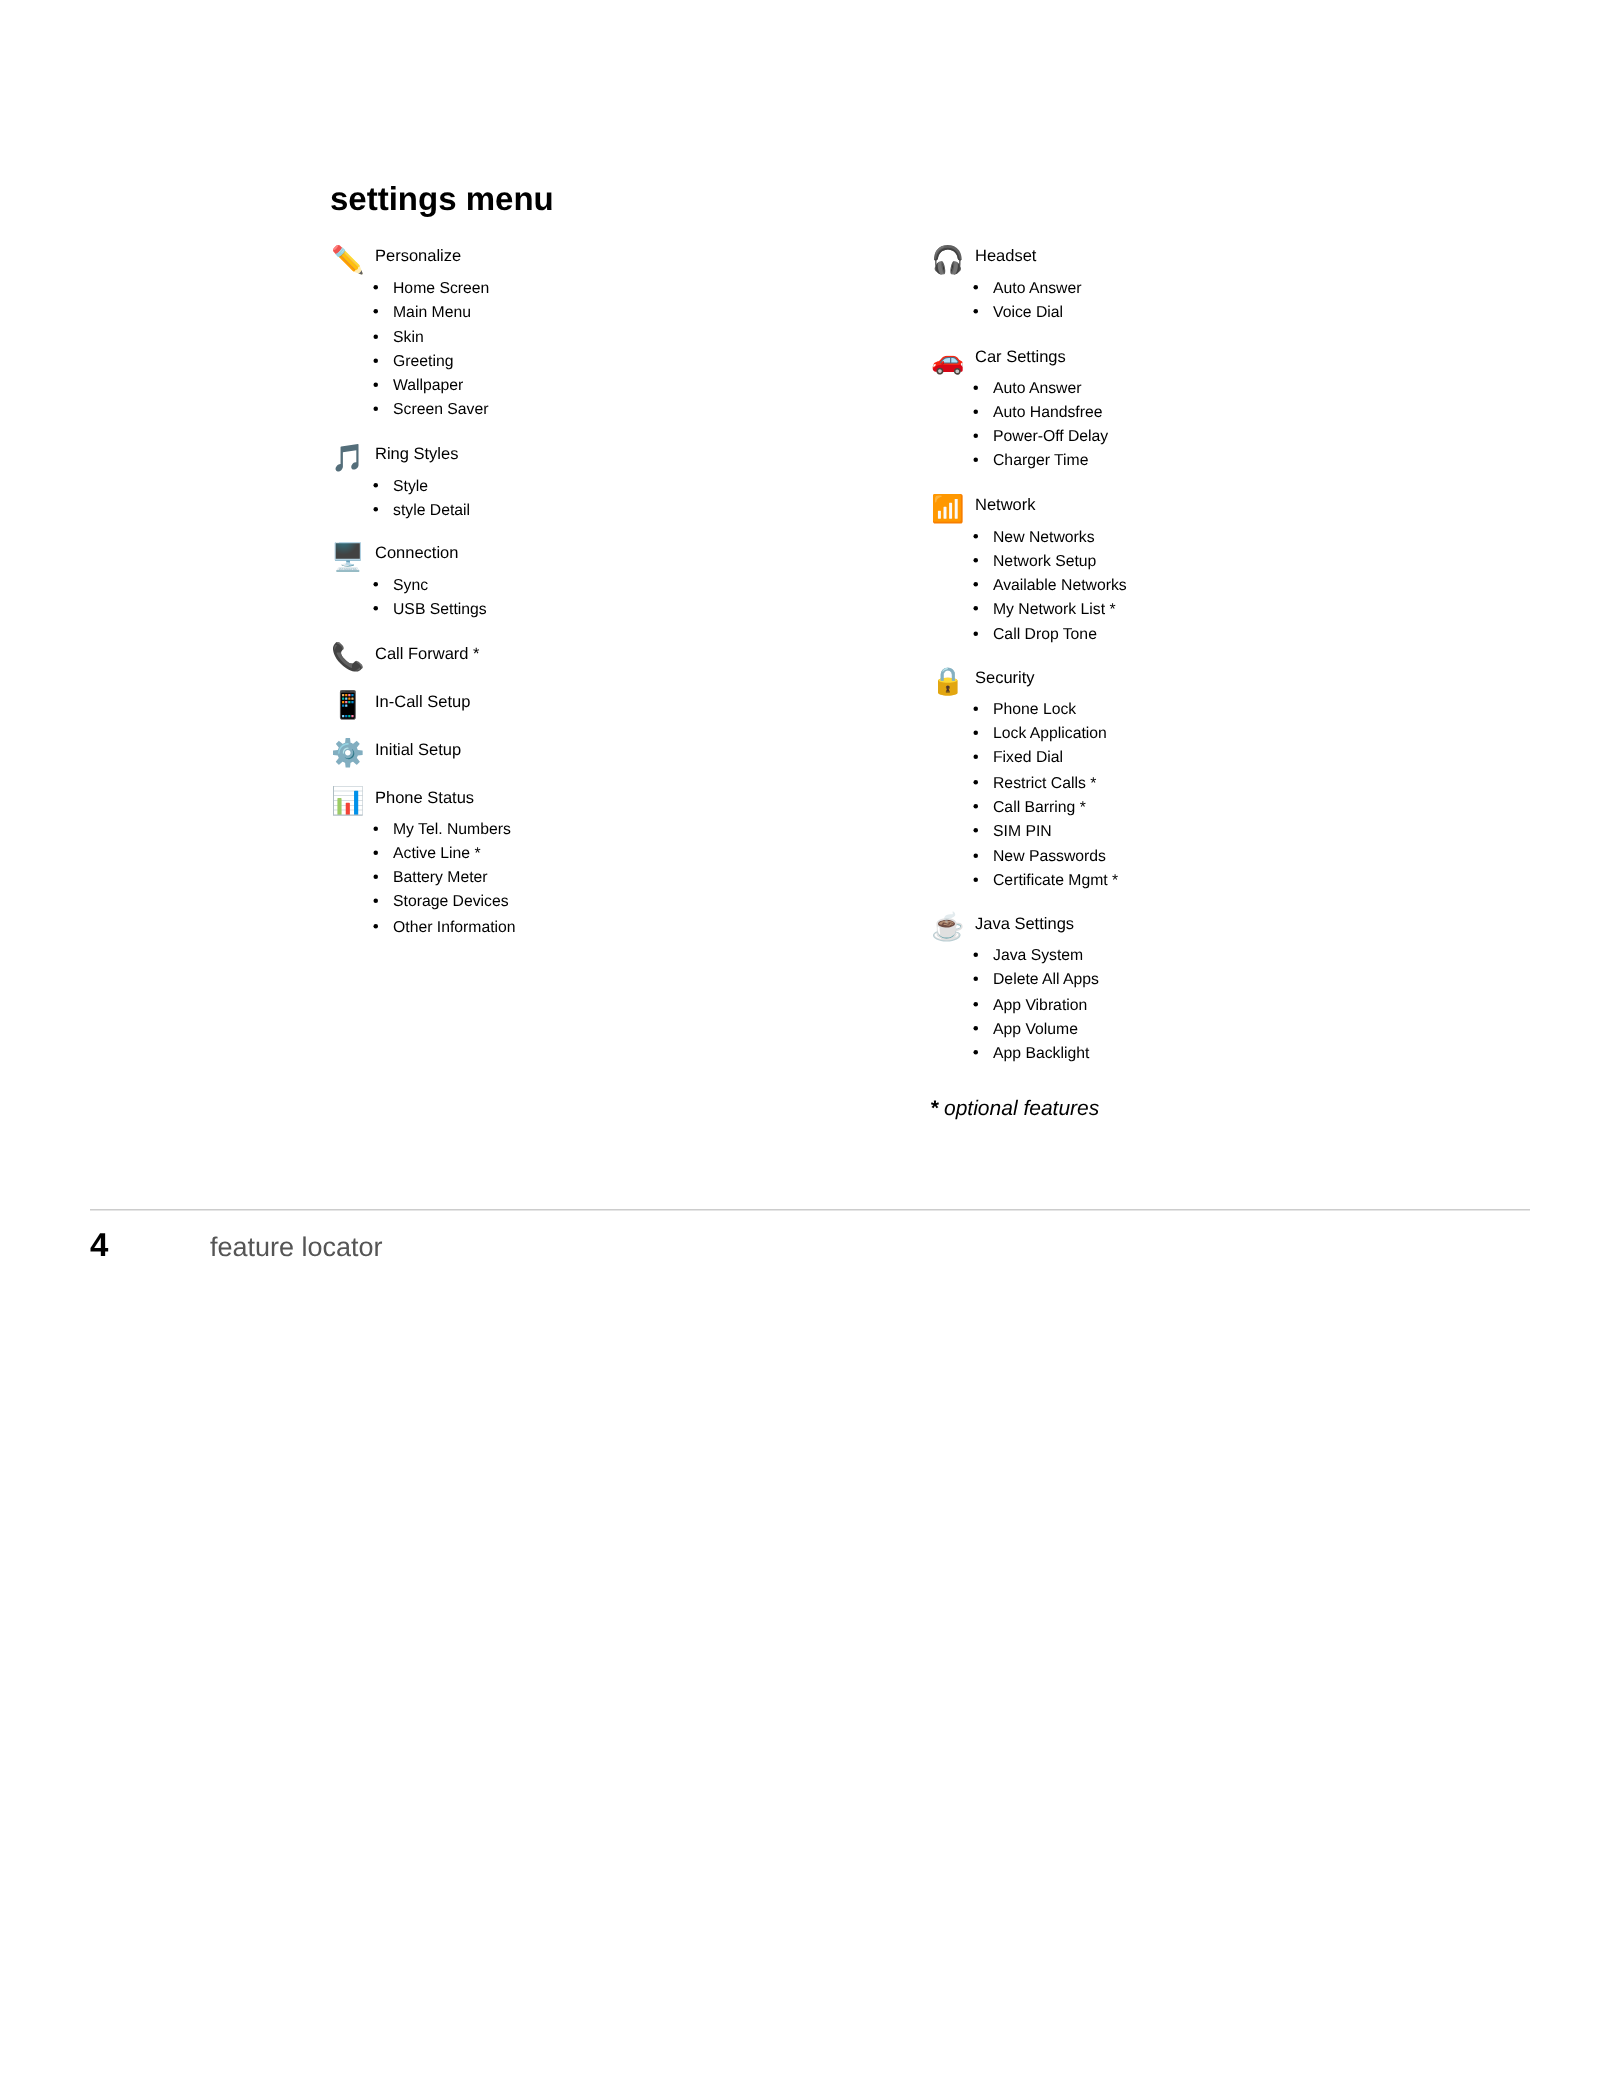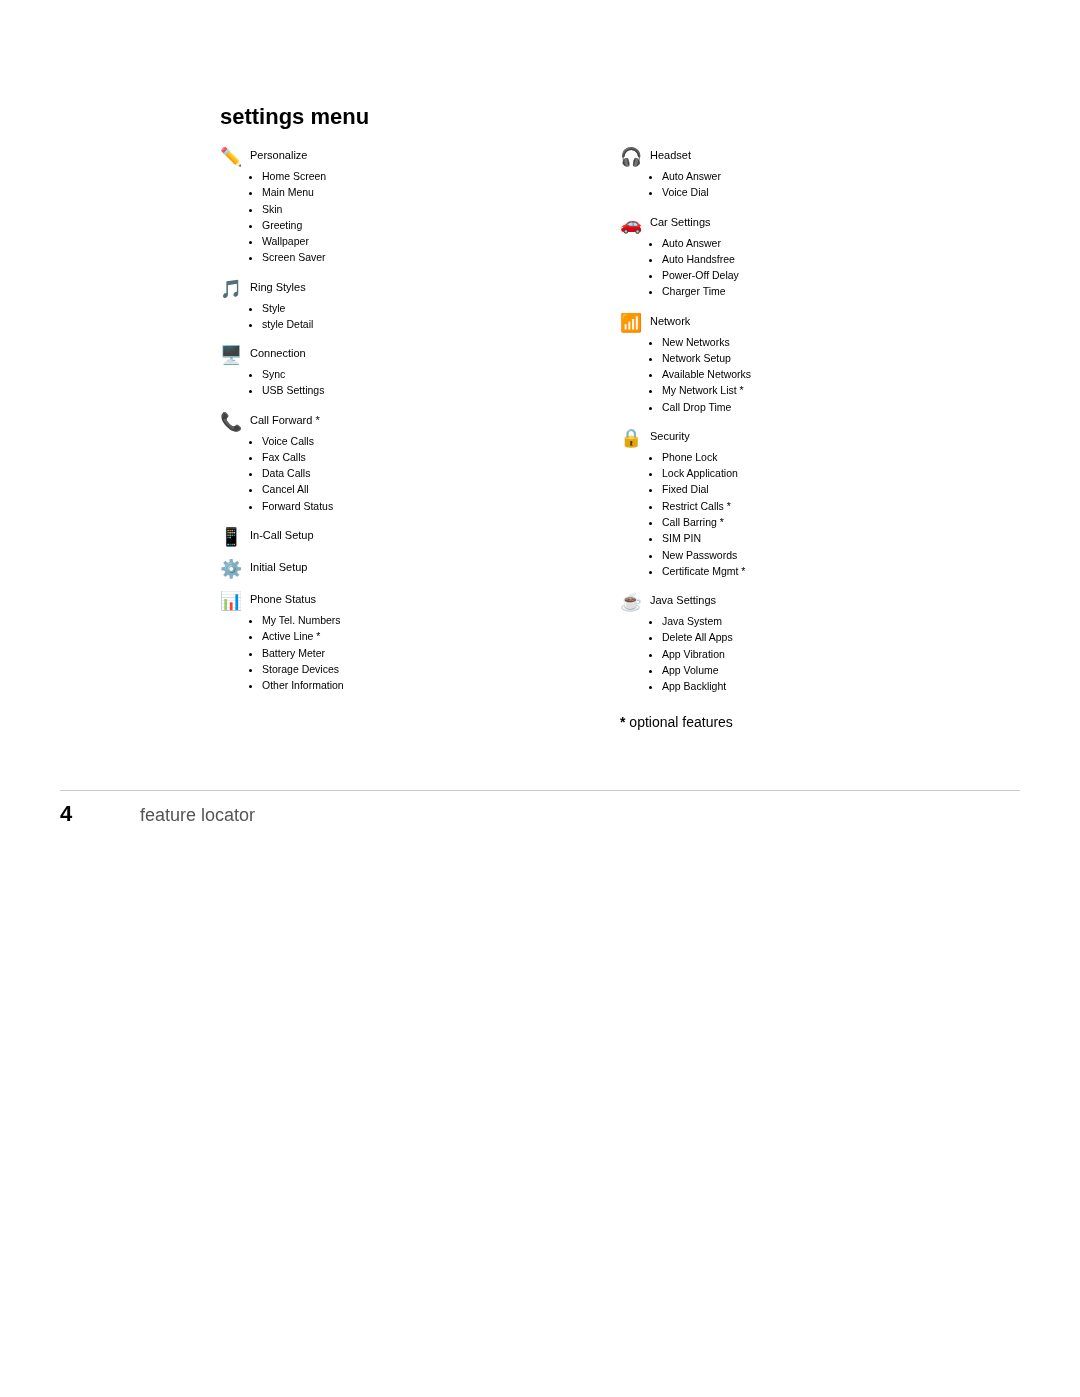--- a/index.html
+++ b/index.html
@@ -14,21 +14,21 @@
     .page {
       width: 1080px;
       min-height: 1397px;
       padding: 40px 60px;
       position: relative;
     }
     .page-title {
       font-size: 22px;
       font-weight: bold;
       margin-bottom: 18px;
-      margin-top: 64px;
+      margin-top: 80px;
       margin-left: 160px;
     }
     .two-col {
       display: flex;
       gap: 0;
       margin-left: 160px;
     }
     .col {
       flex: 1;
       padding-right: 20px;
@@ -57,20 +57,21 @@
       margin-left: 30px;
       list-style: disc;
       padding-left: 12px;
     }
     .section-items li {
       font-size: 10.5px;
       line-height: 1.55;
     }
     .optional-note {
       font-size: 14px;
+      font-style: italic;
       margin-top: 20px;
       margin-left: 0;
     }
     .optional-note .asterisk {
       font-weight: bold;
     }
     .footer-area {
       margin-top: 60px;
       margin-left: 0px;
       border-top: 1px solid #ccc;
@@ -130,27 +131,20 @@
           <ul class="section-items">
             <li>Sync</li>
             <li>USB Settings</li>
           </ul>
         </div>
         <div class="section">
           <div class="section-header">
             <span class="section-icon">📞</span>
             <span class="section-title">Call Forward *</span>
           </div>
-          <ul class="section-items">
-            <li>Voice Calls</li>
-            <li>Fax Calls</li>
-            <li>Data Calls</li>
-            <li>Cancel All</li>
-            <li>Forward Status</li>
-          </ul>
         </div>
         <div class="section">
           <div class="section-header">
             <span class="section-icon">📱</span>
             <span class="section-title">In-Call Setup</span>
           </div>
         </div>
         <div class="section">
           <div class="section-header">
             <span class="section-icon">⚙️</span>
@@ -197,21 +191,21 @@
         <div class="section">
           <div class="section-header">
             <span class="section-icon">📶</span>
             <span class="section-title">Network</span>
           </div>
           <ul class="section-items">
             <li>New Networks</li>
             <li>Network Setup</li>
             <li>Available Networks</li>
             <li>My Network List *</li>
-            <li>Call Drop Time</li>
+            <li>Call Drop Tone</li>
           </ul>
         </div>
         <div class="section">
           <div class="section-header">
             <span class="section-icon">🔒</span>
             <span class="section-title">Security</span>
           </div>
           <ul class="section-items">
             <li>Phone Lock</li>
             <li>Lock Application</li>

